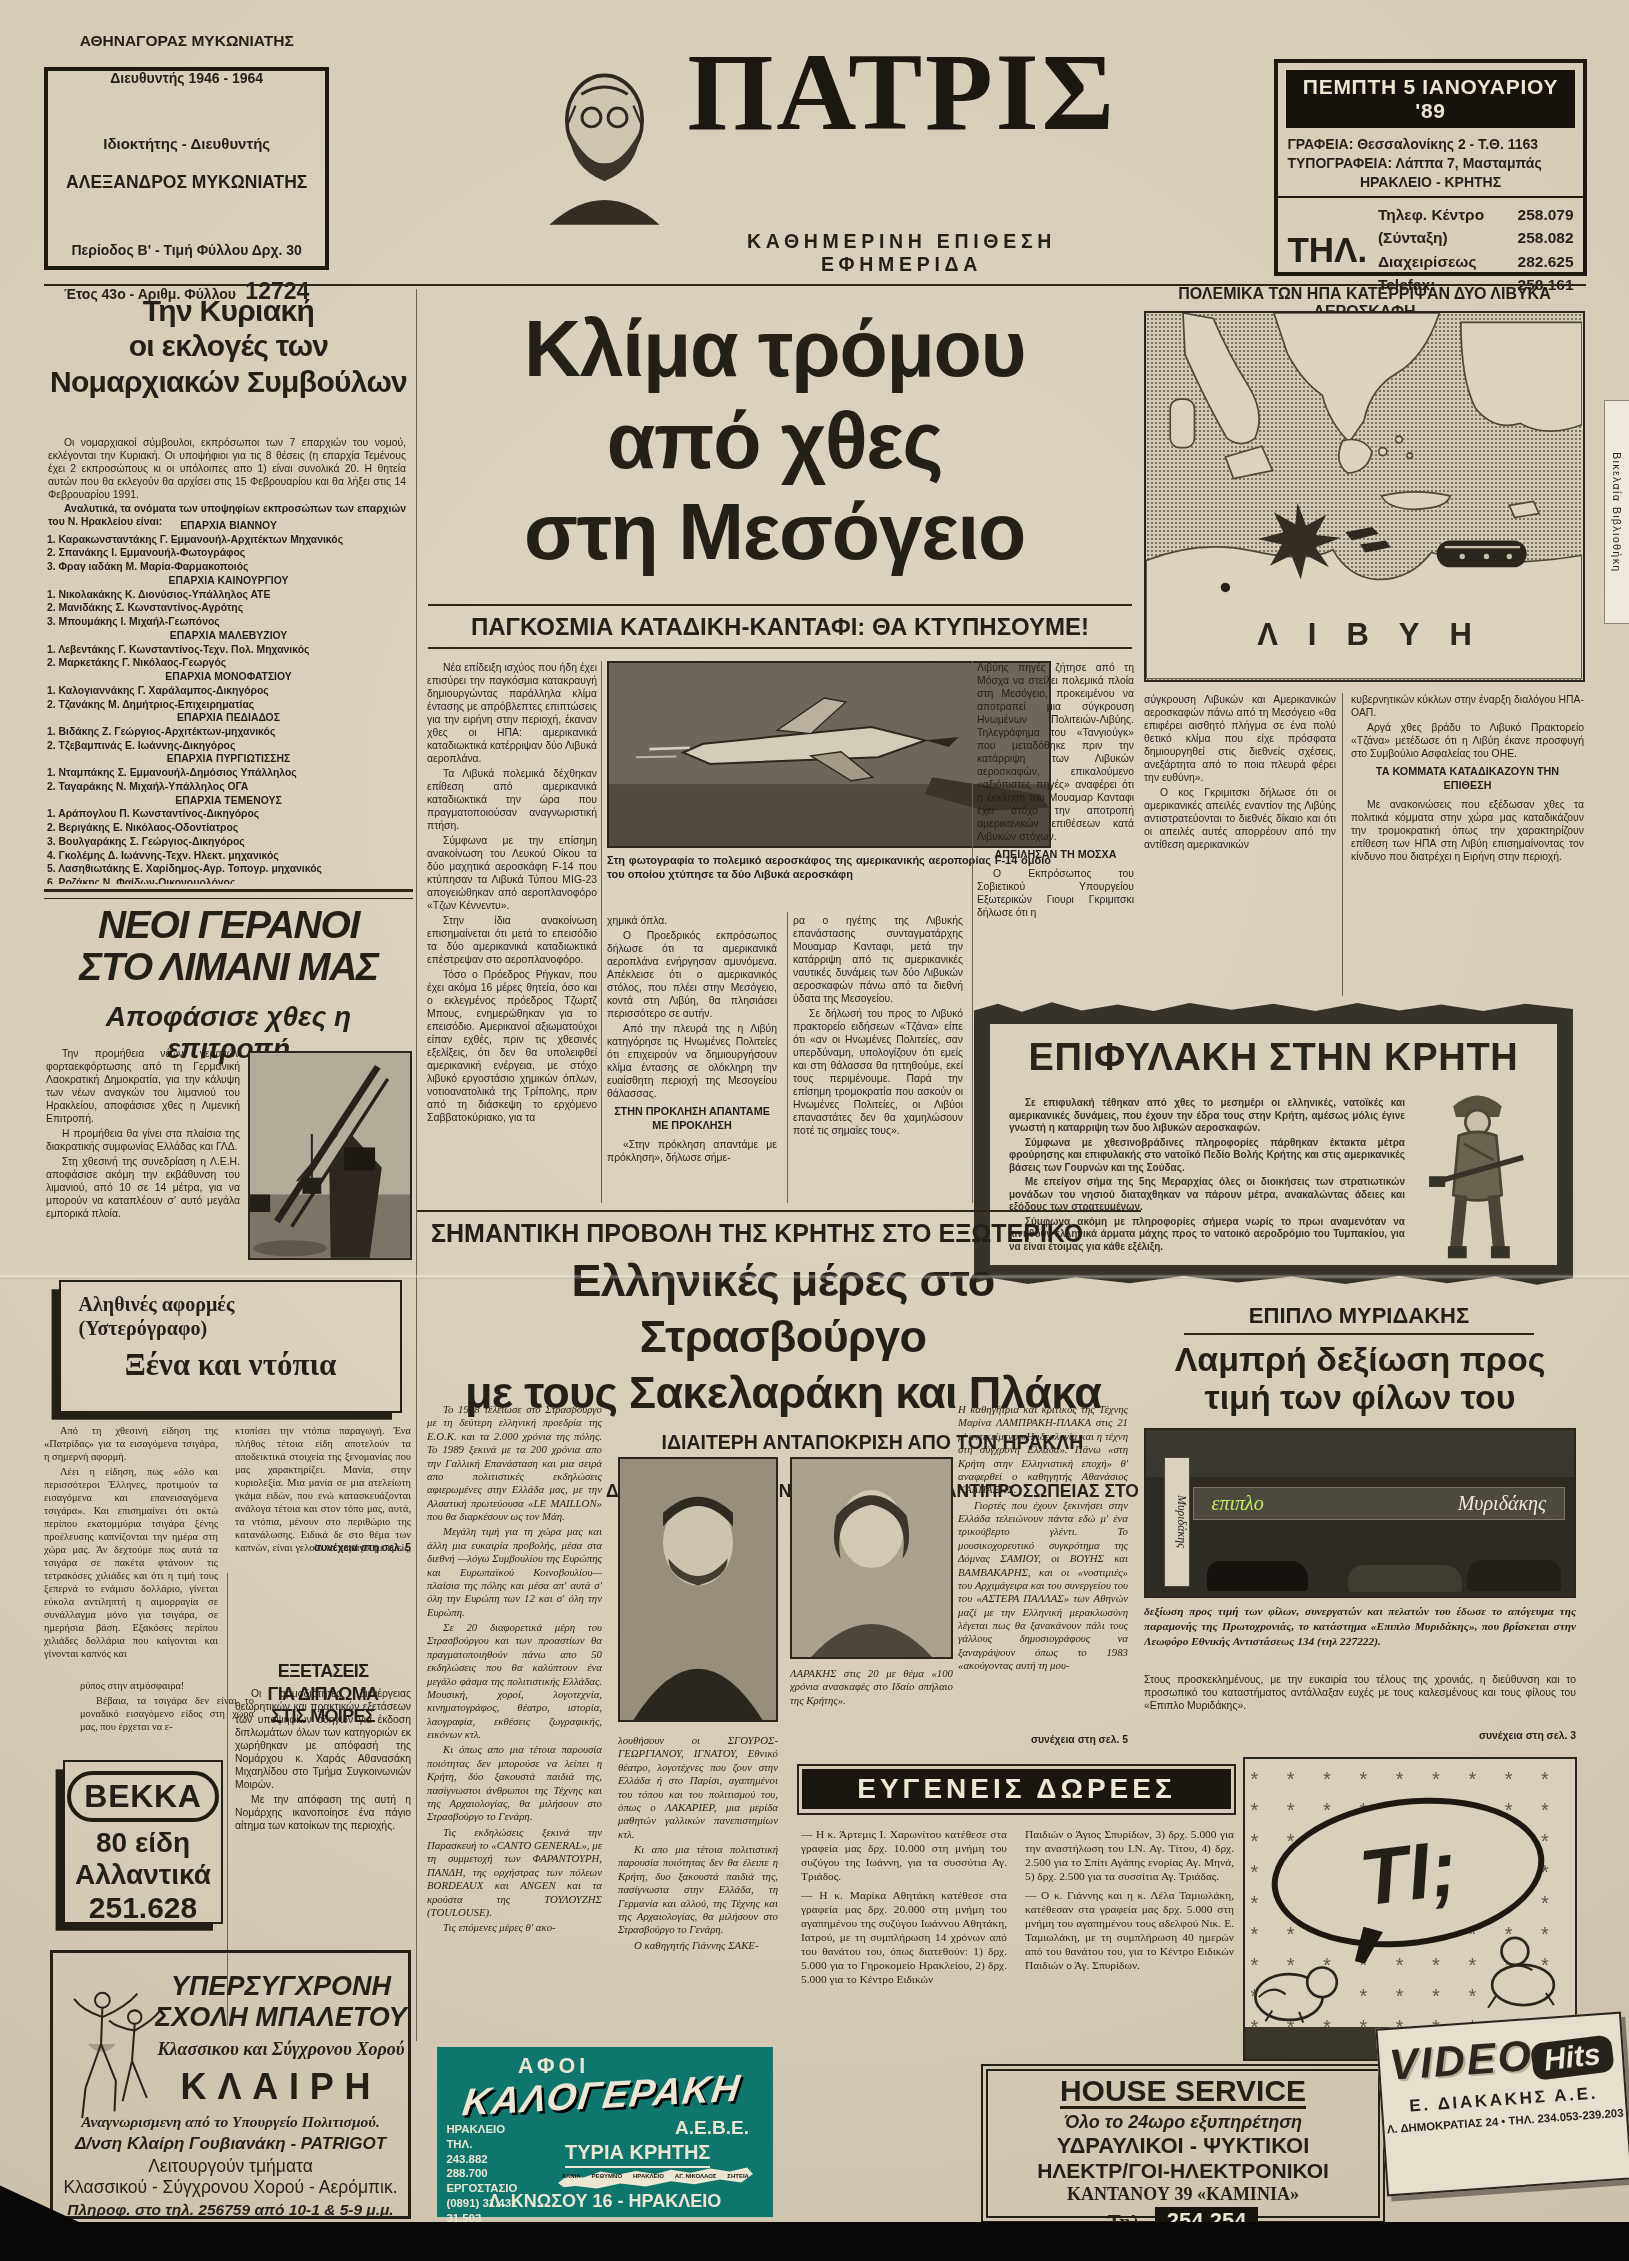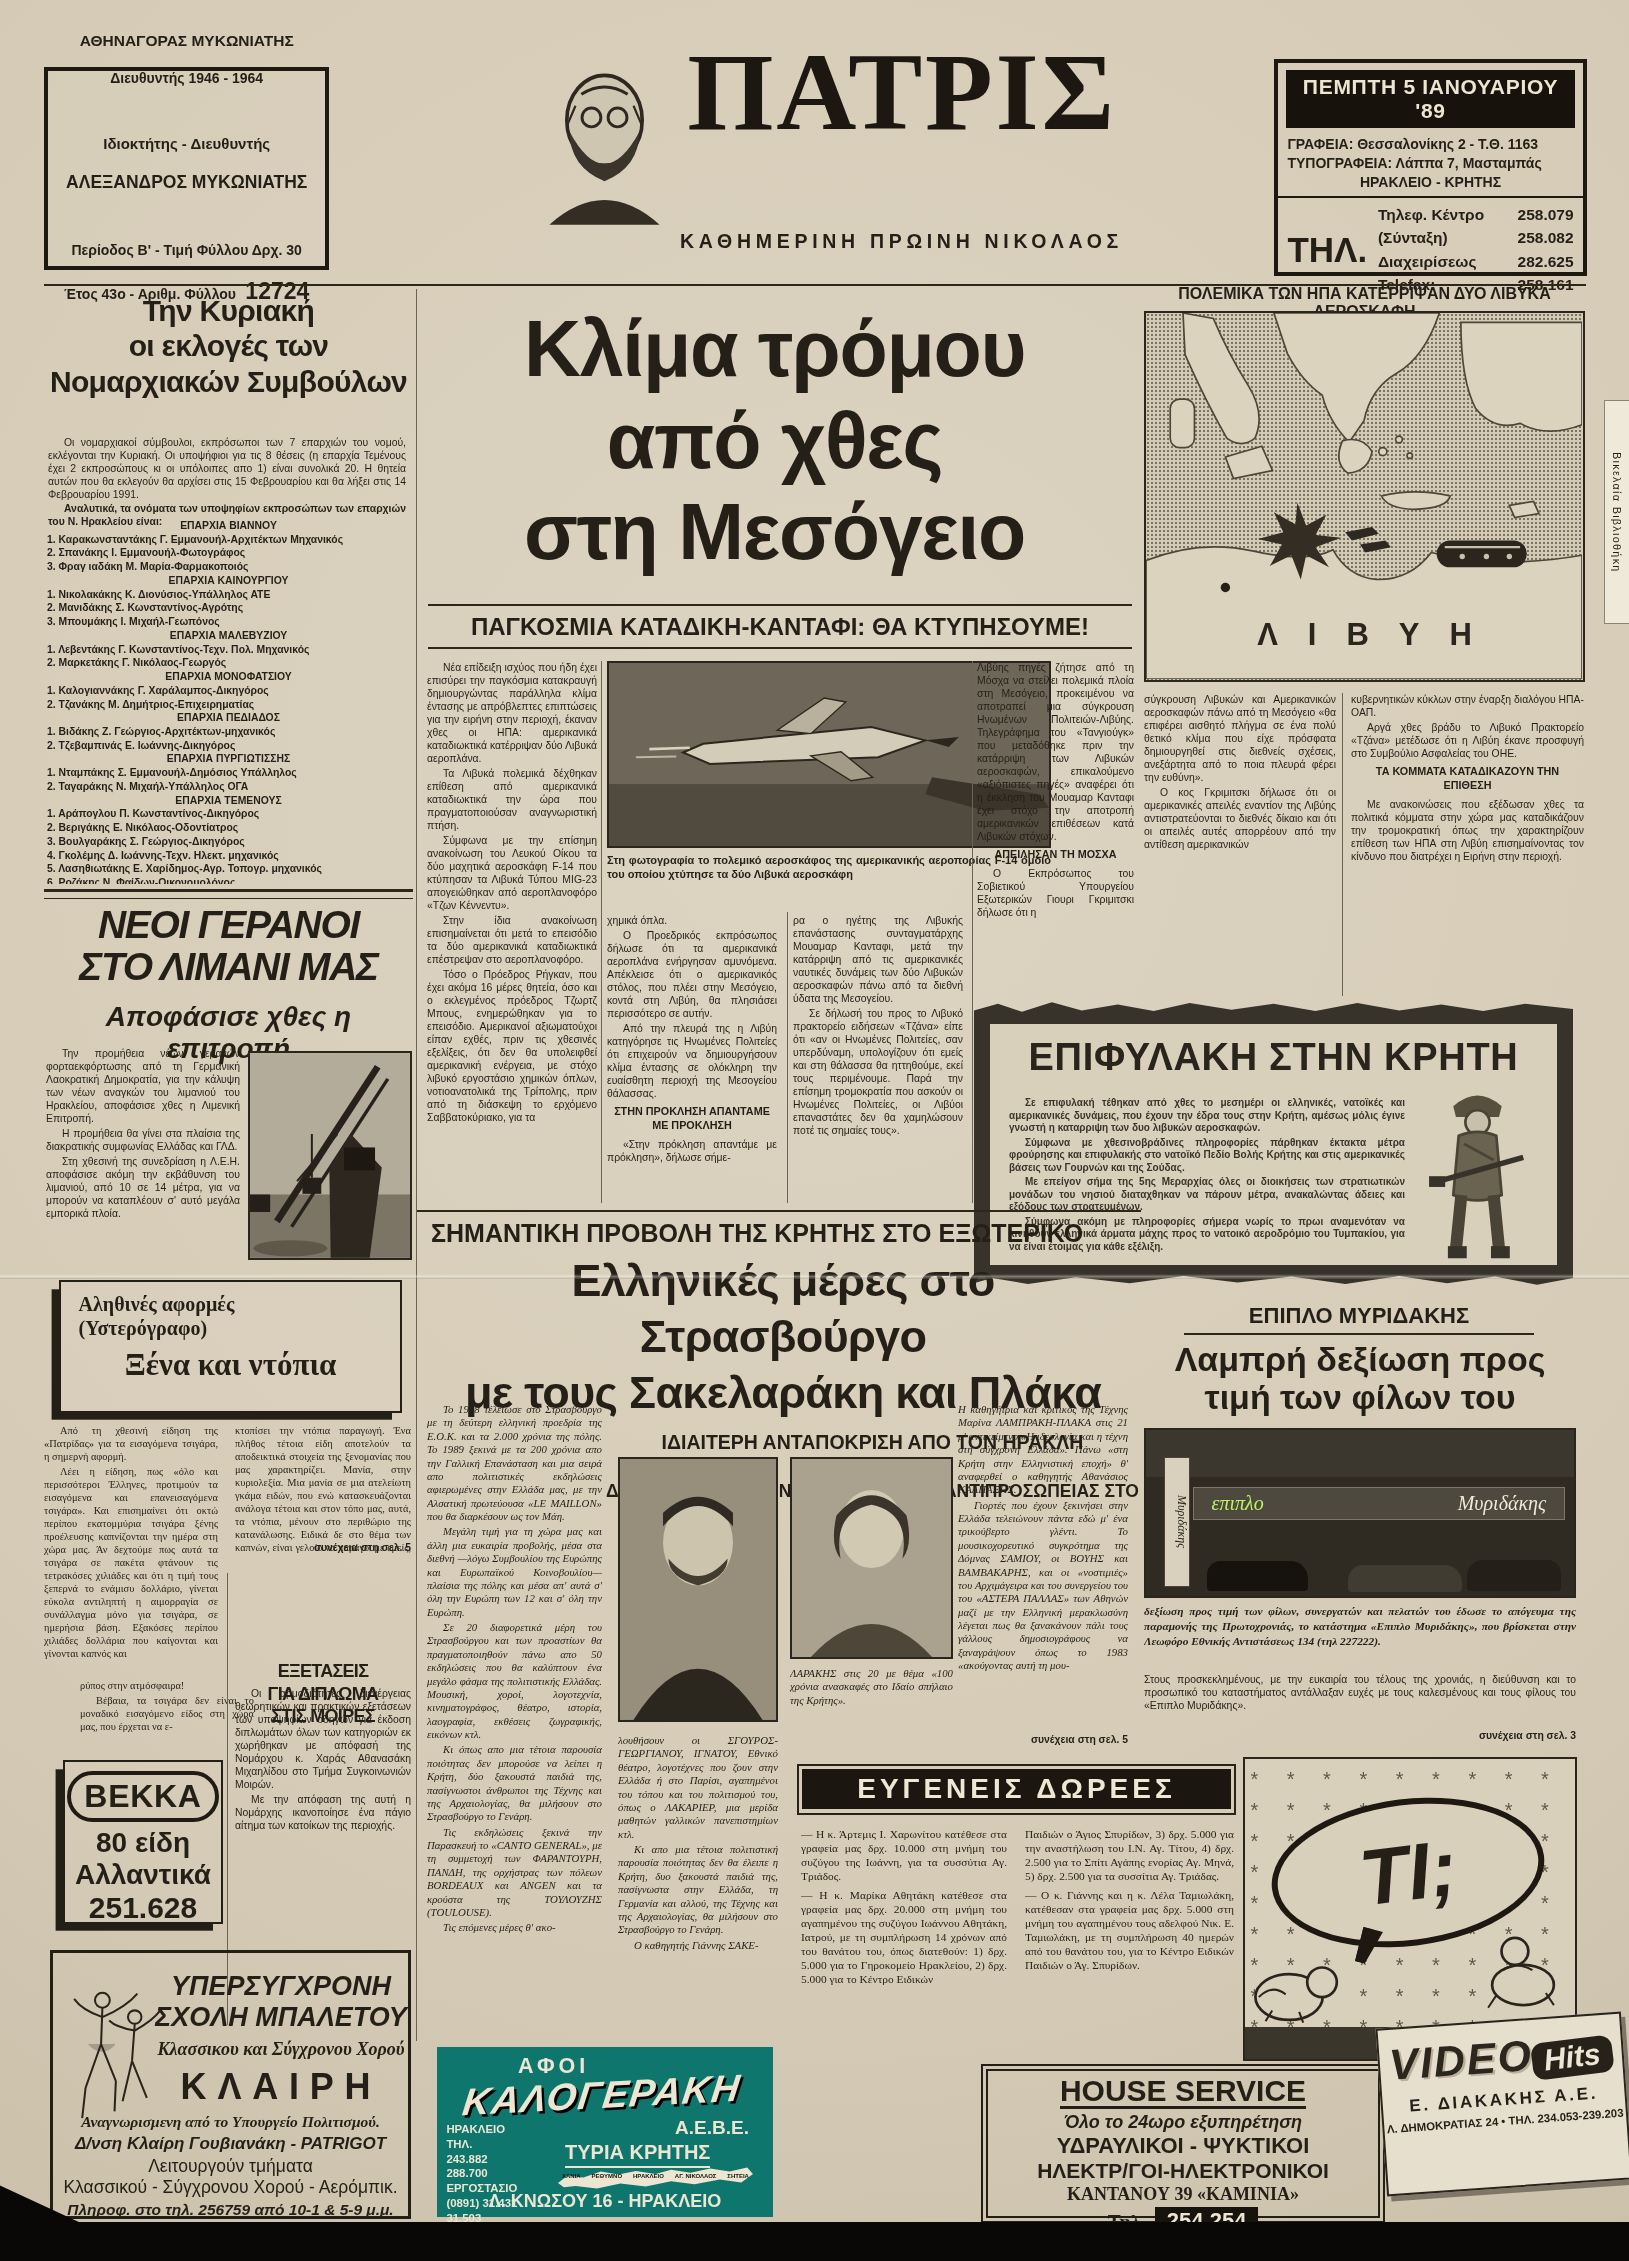--- a/index.html
+++ b/index.html
@@ -67,21 +67,21 @@
     <circle cx="59" cy="38" r="6.5" fill="none" stroke="#2e2820" stroke-width="2"></circle>
     <path d="M34,22 Q50,12 66,22" fill="none" stroke="#2e2820" stroke-width="2"></path>
     <path d="M12,112 Q50,78 88,112 Z" fill="#332d24"></path>
     <path d="M30,30 L24,44 M70,30 L76,44" stroke="#2e2820" stroke-width="1.5"></path>
   </svg>
 </div>
 
 <div class="abs ctr" style="left:680px;top:28px;width:444px;">
   <span class="title-patris">ΠΑΤΡΙΣ</span>
 </div>
-<div class="abs ctr b" style="left:673px;top:230px;width:457px;font-size:19.5px;letter-spacing:4.7px;">ΚΑΘΗΜΕΡΙΝΗ ΠΡΩΙΝΗ ΝΙΚΟΛΑΟΣ</div>
+<div class="abs ctr b" style="left:673px;top:230px;width:457px;font-size:19.5px;letter-spacing:4.7px;">ΚΑΘΗΜΕΡΙΝΗ ΕΠΙΘΕΣΗ ΕΦΗΜΕΡΙΔΑ</div>
 
 <div class="abs" style="left:1274px;top:59px;width:313px;height:217px;border:4px solid #1d1810;box-sizing:border-box;">
   <div style="margin:6.7px 8px 0 8px;">
     <div class="datebar">ΠΕΜΠΤΗ 5 ΙΑΝΟΥΑΡΙΟΥ '89</div>
   </div>
   <div style="padding:6.7px 9.4px 4px 9.4px;border-bottom:2px solid #1d1810;">
     <div class="b" style="font-size:14px;line-height:1.35;">ΓΡΑΦΕΙΑ: Θεσσαλονίκης 2 - Τ.Θ. 1163</div>
     <div class="b" style="font-size:14px;line-height:1.35;">ΤΥΠΟΓΡΑΦΕΙΑ: Λάππα 7, Μασταμπάς</div>
     <div class="b ctr" style="font-size:14px;line-height:1.35;">ΗΡΑΚΛΕΙΟ - ΚΡΗΤΗΣ</div>
   </div>

